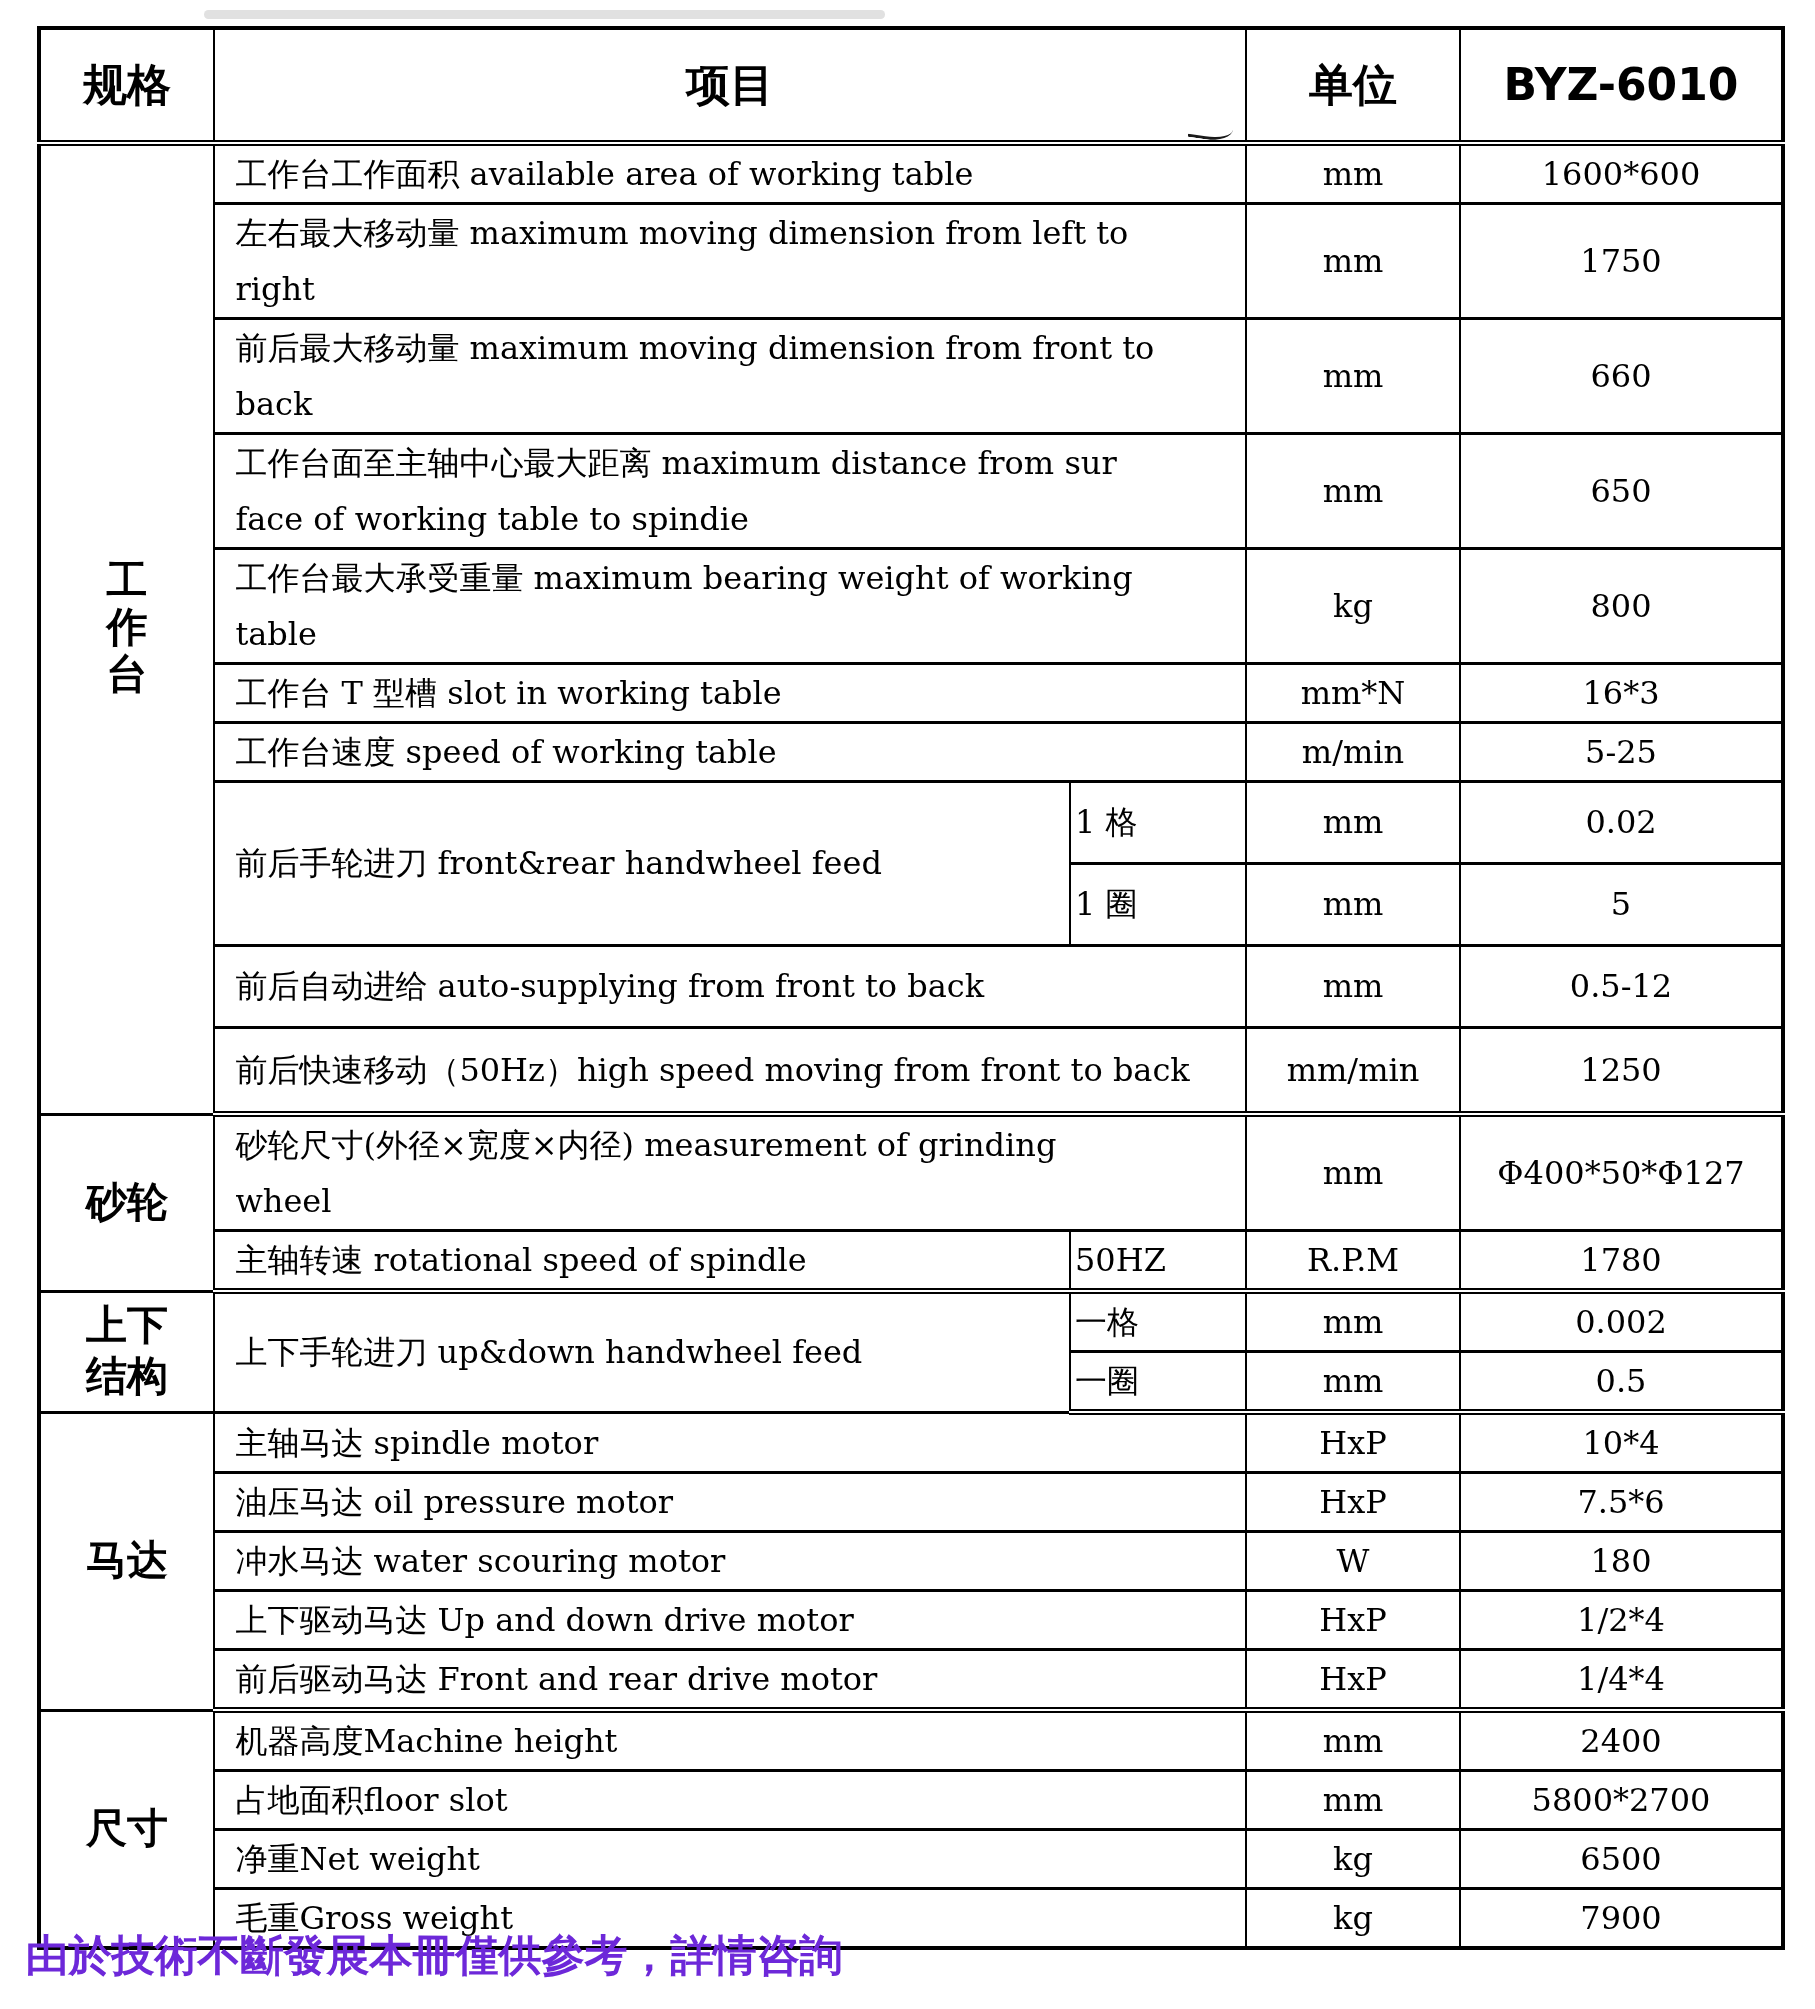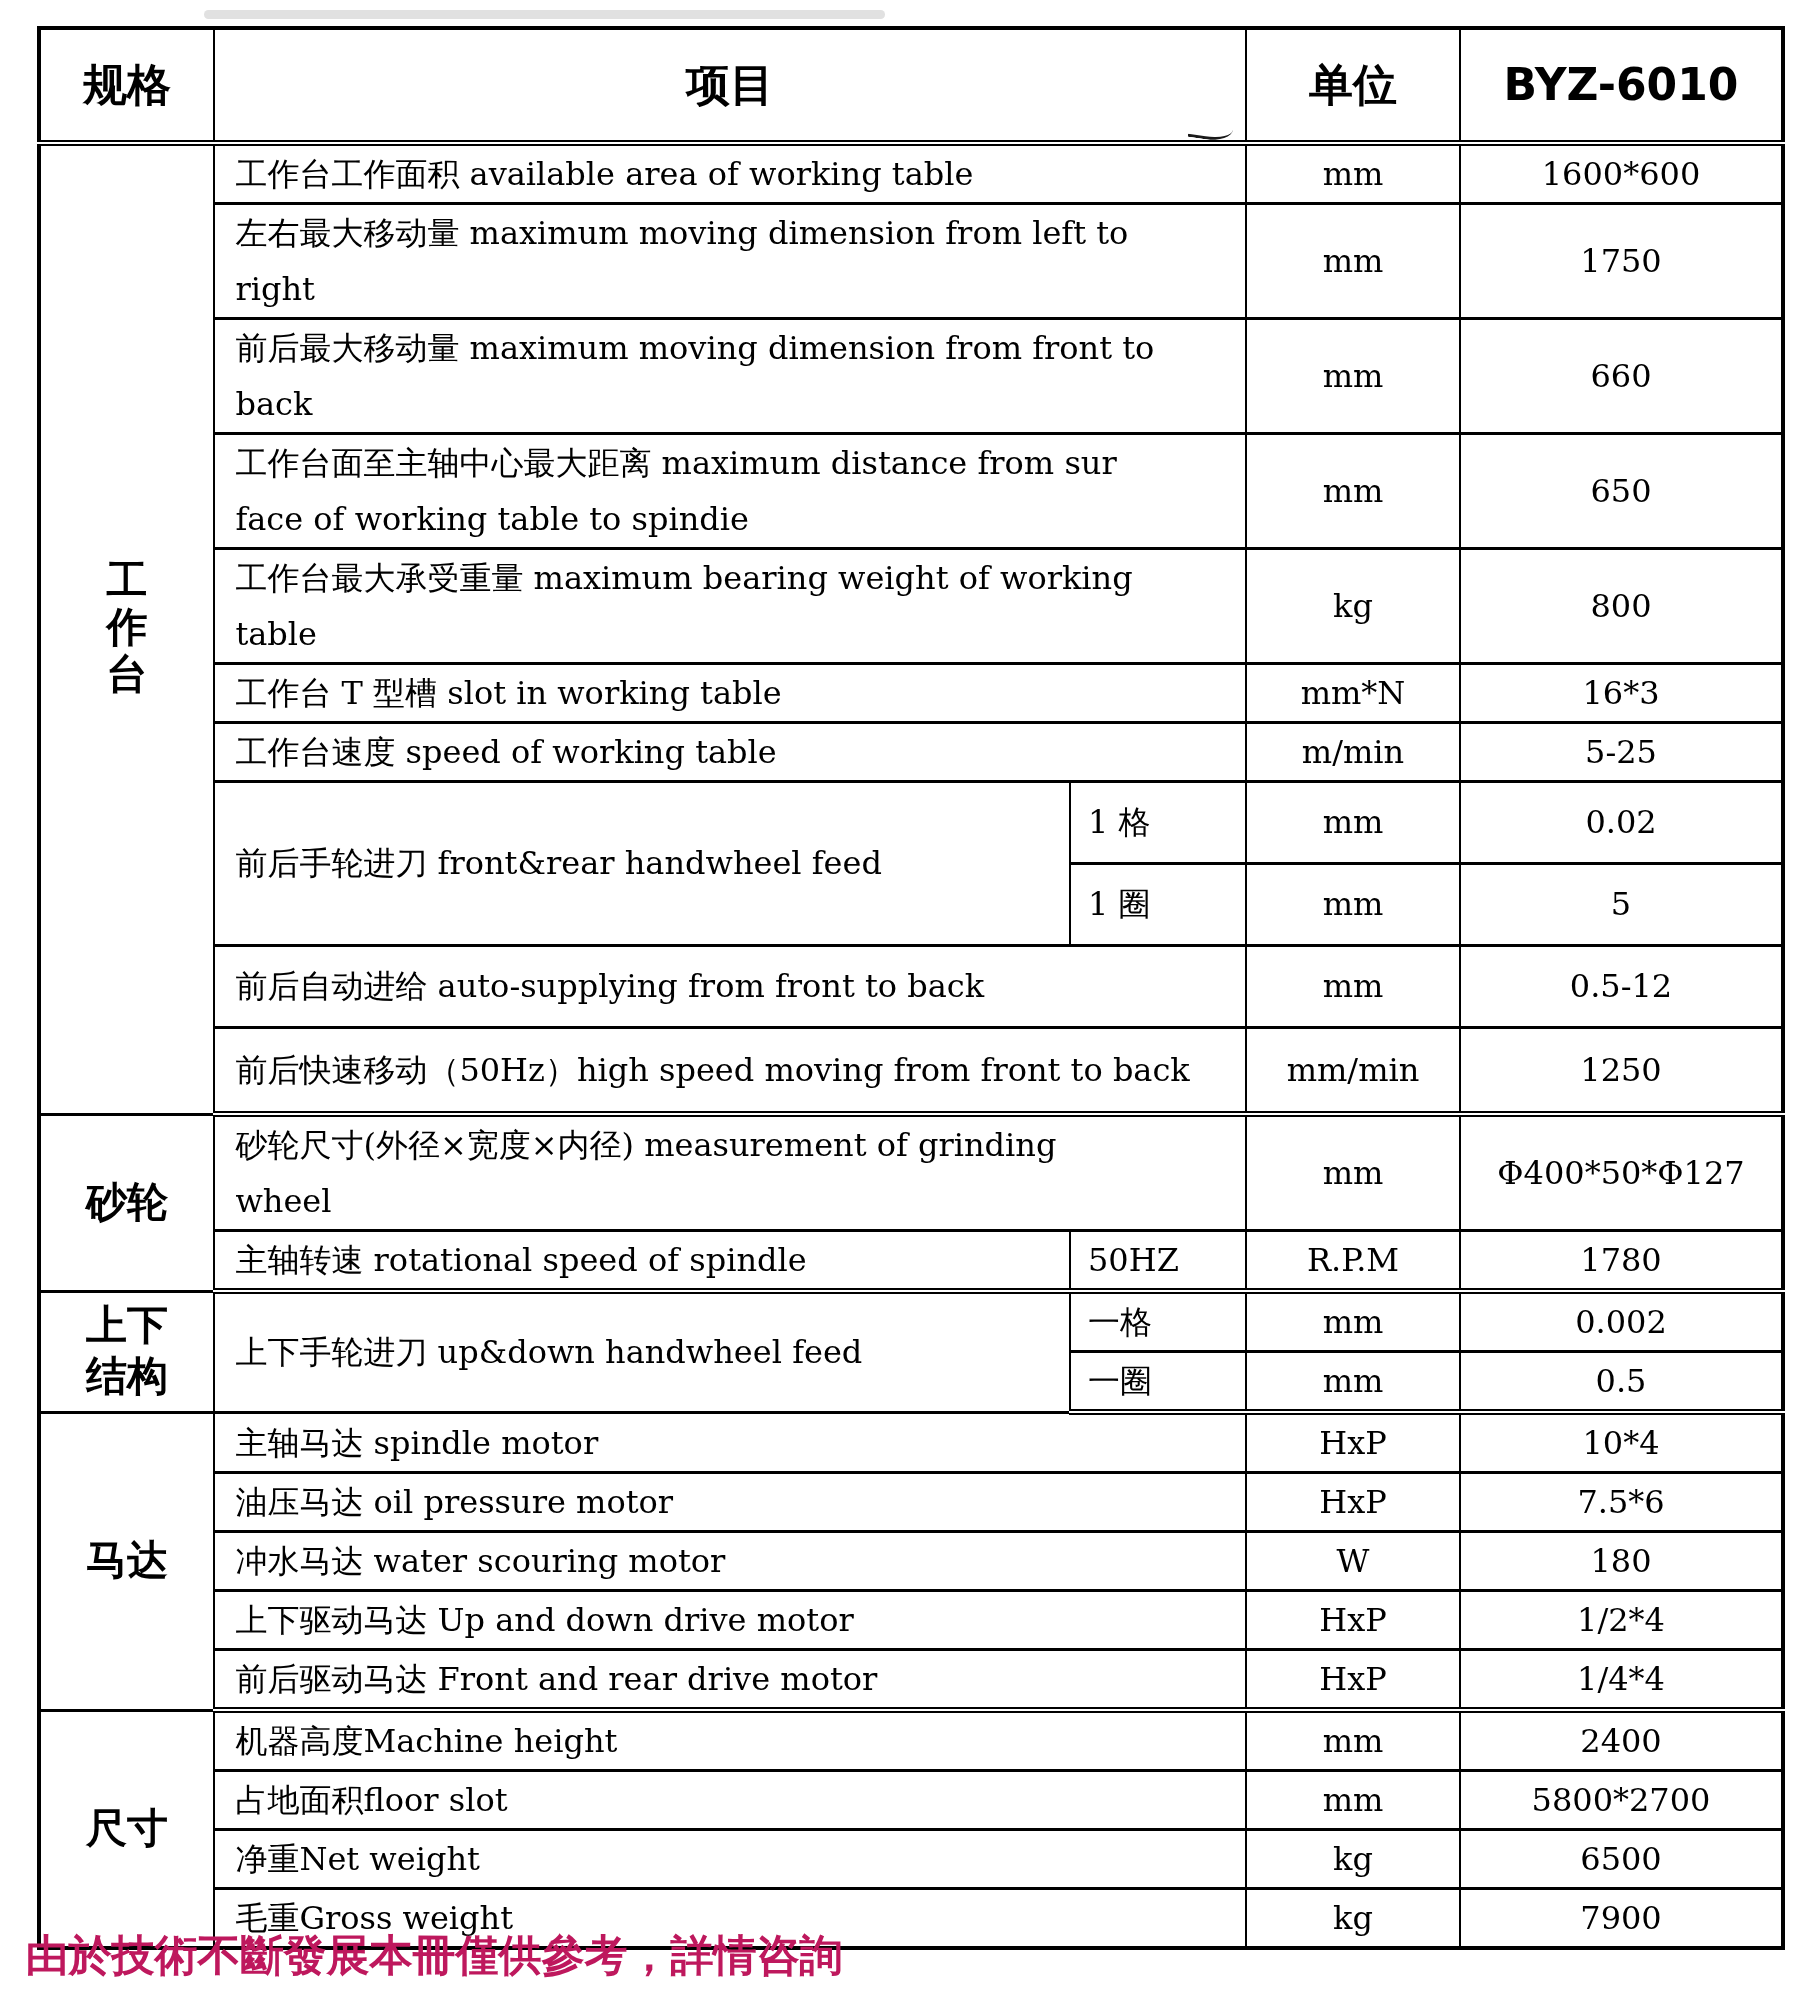--- a/index.html
+++ b/index.html
@@ -51,21 +51,21 @@
   }
   tr.gend td{border-bottom:6px double #000;}
   td.item{
     text-align:left;
     padding-left:20.4px;
     padding-right:18px;
   }
   td.item .ln{display:block;}
   td.sub{
     text-align:left;
-    padding-left:17px;
+    padding-left:4px;
   }
   td.unit,td.val{text-align:center;}
   td.group{
     text-align:center;
     font-family:"DejaVu Sans","Liberation Sans",sans-serif;
     font-weight:bold;
     font-size:41px;
     line-height:1.3;
     padding:0;
     margin-top:40px;
@@ -84,21 +84,21 @@
     line-height:1.25;
     text-align:center;
   }
   .footer{
     position:absolute;
     left:25.6px;
     top:1927px;
     font-family:"DejaVu Sans","Liberation Sans",sans-serif;
     font-weight:bold;
     font-size:43px;
-    color:#be185d;
+    color:#6d28d9;
     white-space:nowrap;
   }
   .artifact-top{
     position:absolute;
     left:204px;top:10.2px;width:681px;height:8.5px;
     background:#c9c9c9;opacity:.55;border-radius:4.3px;
   }
   .artifact-hook{
     position:absolute;
     left:1189px;top:118px;width:44px;height:19px;

